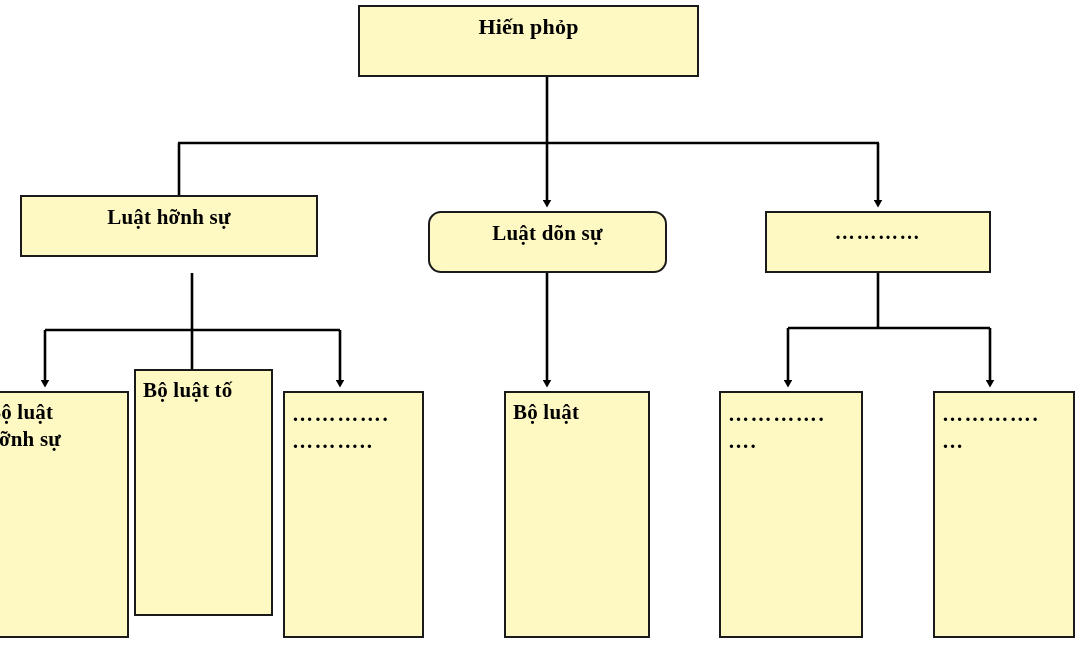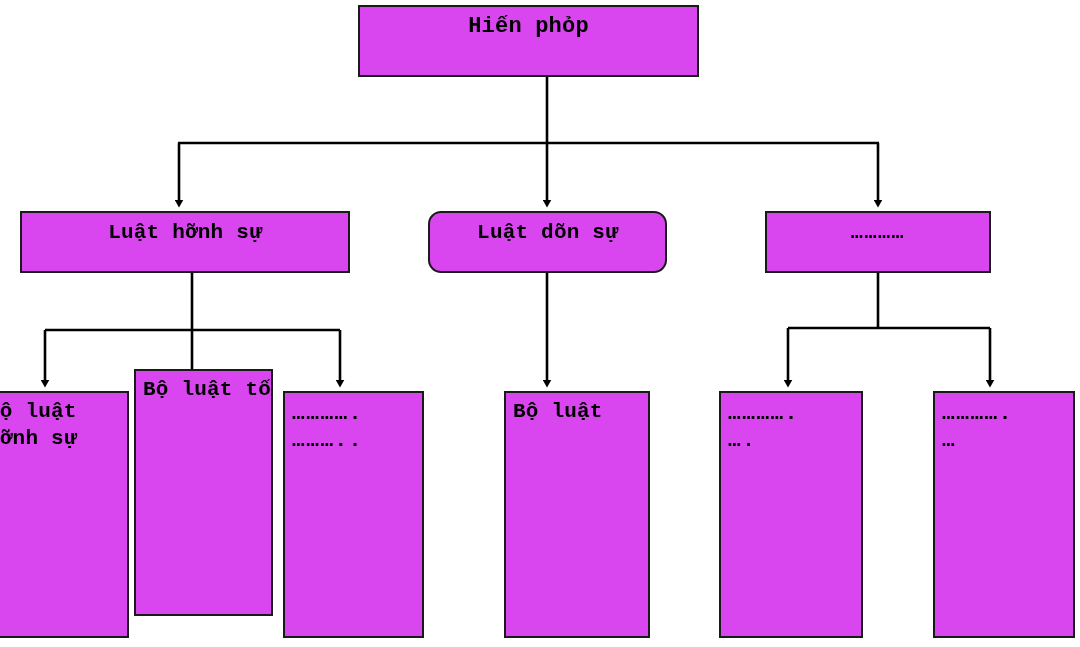--- a/index.html
+++ b/index.html
@@ -20,24 +20,23 @@
     position: absolute;
     left: 0;
     top: 0;
     width: 1080px;
     height: 647px;
     pointer-events: none;
   }
   .node {
     position: absolute;
     box-sizing: border-box;
-    background: #d946ef;
+    background: #fef9c3;
     border: 2px solid #1a1a1a;
     z-index: 2;
-    font-family: Liberation Mono, monospace;
   }
   .node .label {
     position: absolute;
     left: 0;
     right: 0;
     font-weight: bold;
     color: #000000;
     letter-spacing: 0.2px;
   }
   
@@ -107,21 +106,21 @@
       <path d="M788,328 L990,328"></path>
       <path d="M788,328 L788,381" marker-end="url(#arrowhead)"></path>
       <path d="M990,328 L990,381" marker-end="url(#arrowhead)"></path>
     </g>
   </svg>
 
   <div class="node node-root" style="left:358px; top:5px; width:341px; height:72px;">
     <div class="label">Hiến phỏp</div>
   </div>
 
-  <div class="node node-l2" style="left:20px; top:211px; width:330px; height:62px;">
+  <div class="node node-l2" style="left:20px; top:195px; width:298px; height:62px;">
     <div class="label">Luật hỡnh sự</div>
   </div>
 
   <div class="node node-l2" style="left:428px; top:211px; width:239px; height:62px;border-radius:13px;">
     <div class="label">Luật dõn sự</div>
   </div>
 
   <div class="node node-l2 dots" style="left:765px; top:211px; width:226px; height:62px;">
     <div class="label">…………</div>
   </div>

